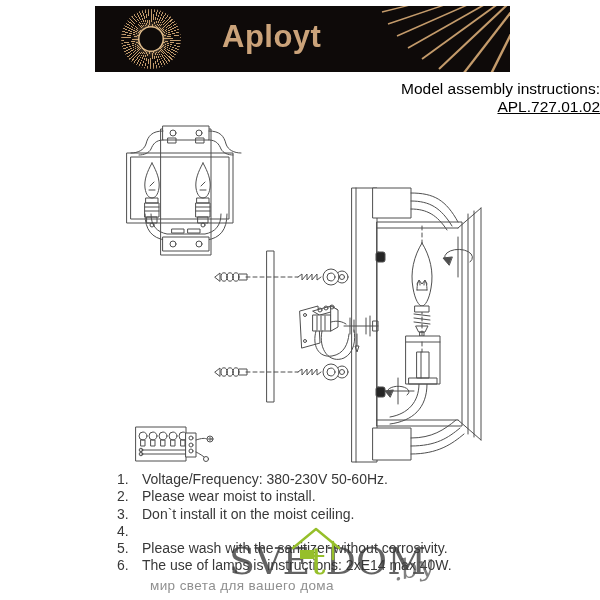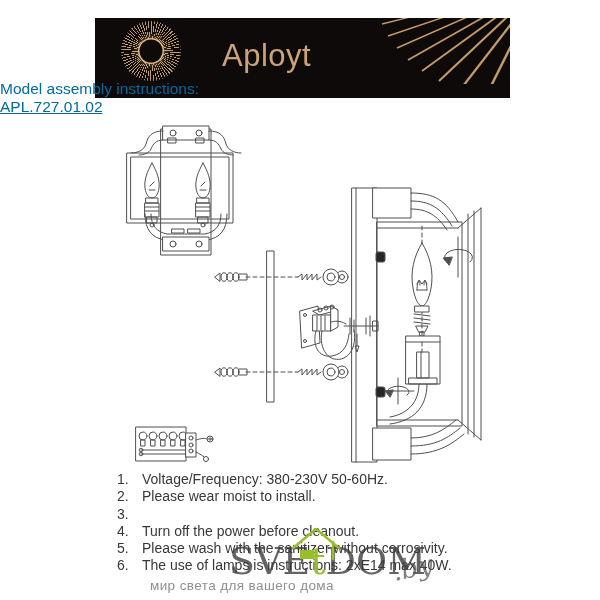--- a/index.html
+++ b/index.html
@@ -1,34 +1,34 @@
 <!DOCTYPE html>
 <html><head>
 <meta charset="utf-8">
 <style>
   html,body { margin:0; padding:0; }
   body { width:600px; height:600px; background:#ffffff; font-family:"Liberation Sans", sans-serif; }
   .page { position:relative; width:600px; height:600px; overflow:hidden; background:#fff; }
 
   
-  .banner { position:absolute; left:95px; top:18px; width:415px; height:80px; background:#0E0A09; overflow:hidden; }
+  .banner { position:absolute; left:95px; top:6px; width:415px; height:66px; background:#0E0A09; overflow:hidden;font-weight:bold; }
   .burst-wrap { position:absolute; left:26px; top:3px; width:60px; height:60px; }
   .burst { position:absolute; inset:0; border-radius:50%;
            background: repeating-conic-gradient(rgba(206,165,115,0.95) 0deg 1.7deg, rgba(14,10,9,0) 1.7deg 5.8deg); }
   .burst-fade { position:absolute; inset:-1px; border-radius:50%;
            background: radial-gradient(circle, rgba(14,10,9,0) 0 62%, rgba(14,10,9,0.55) 82%, #0E0A09 99%); }
   .burst-center { position:absolute; left:50%; top:50%; width:23px; height:23px; transform:translate(-50%,-50%);
            border-radius:50%; background:#0E0A09;
            box-shadow: 0 0 0 1.5px rgba(233,196,146,0.9), 0 0 7px 3px rgba(220,180,130,0.45); }
   .brand { position:absolute; left:127px; top:50%; transform:translateY(-55%);
            font-size:31px; letter-spacing:0.5px; color:#CBA37A; }
   .fan { position:absolute; right:0; top:0; }
 
   
-  .doc-title, .doc-model { position:absolute; left:0; width:600px; text-align:left; color:#0369a1; font-size:15.5px; }
+  .doc-title, .doc-model { position:absolute; left:0; width:600px; text-align:right; color:#000000; font-size:15.5px; }
   .doc-title { top:80px; }
   .doc-model { top:98px;text-decoration:underline; }
 
   
   .diagram { position:absolute; left:0; top:0; }
   .diagram g { stroke:#4F4F4F; stroke-width:1; fill:none; stroke-linecap:round; stroke-linejoin:round; }
 
   
   .instructions { position:absolute; left:117px; top:471px; font-size:14px; color:#383838; }
   .instr-row { display:flex; line-height:17.3px; }
@@ -283,24 +283,24 @@
     <div class="instr-row">
       <span class="instr-num">1.</span>
       <span>Voltage/Frequency: 380-230V 50-60Hz.</span>
     </div>
     <div class="instr-row">
       <span class="instr-num">2.</span>
       <span>Please wear moist to install.</span>
     </div>
     <div class="instr-row">
       <span class="instr-num">3.</span>
+      <span>Don`t install it on the moist ceiling.</span>
     </div>
     <div class="instr-row">
       <span class="instr-num">4.</span>
-      <span>Turn off the power before cleanout.</span>
     </div>
     <div class="instr-row">
       <span class="instr-num">5.</span>
       <span>Please wash with the sanitizer without corrosivity.</span>
     </div>
     <div class="instr-row">
       <span class="instr-num">6.</span>
       <span>The use of lamps is instructions: 2xE14 max 40W.</span>
     </div>
   </div>

